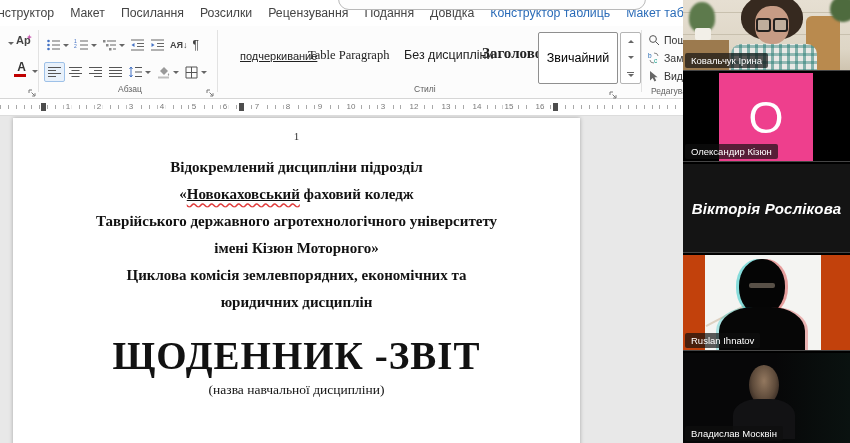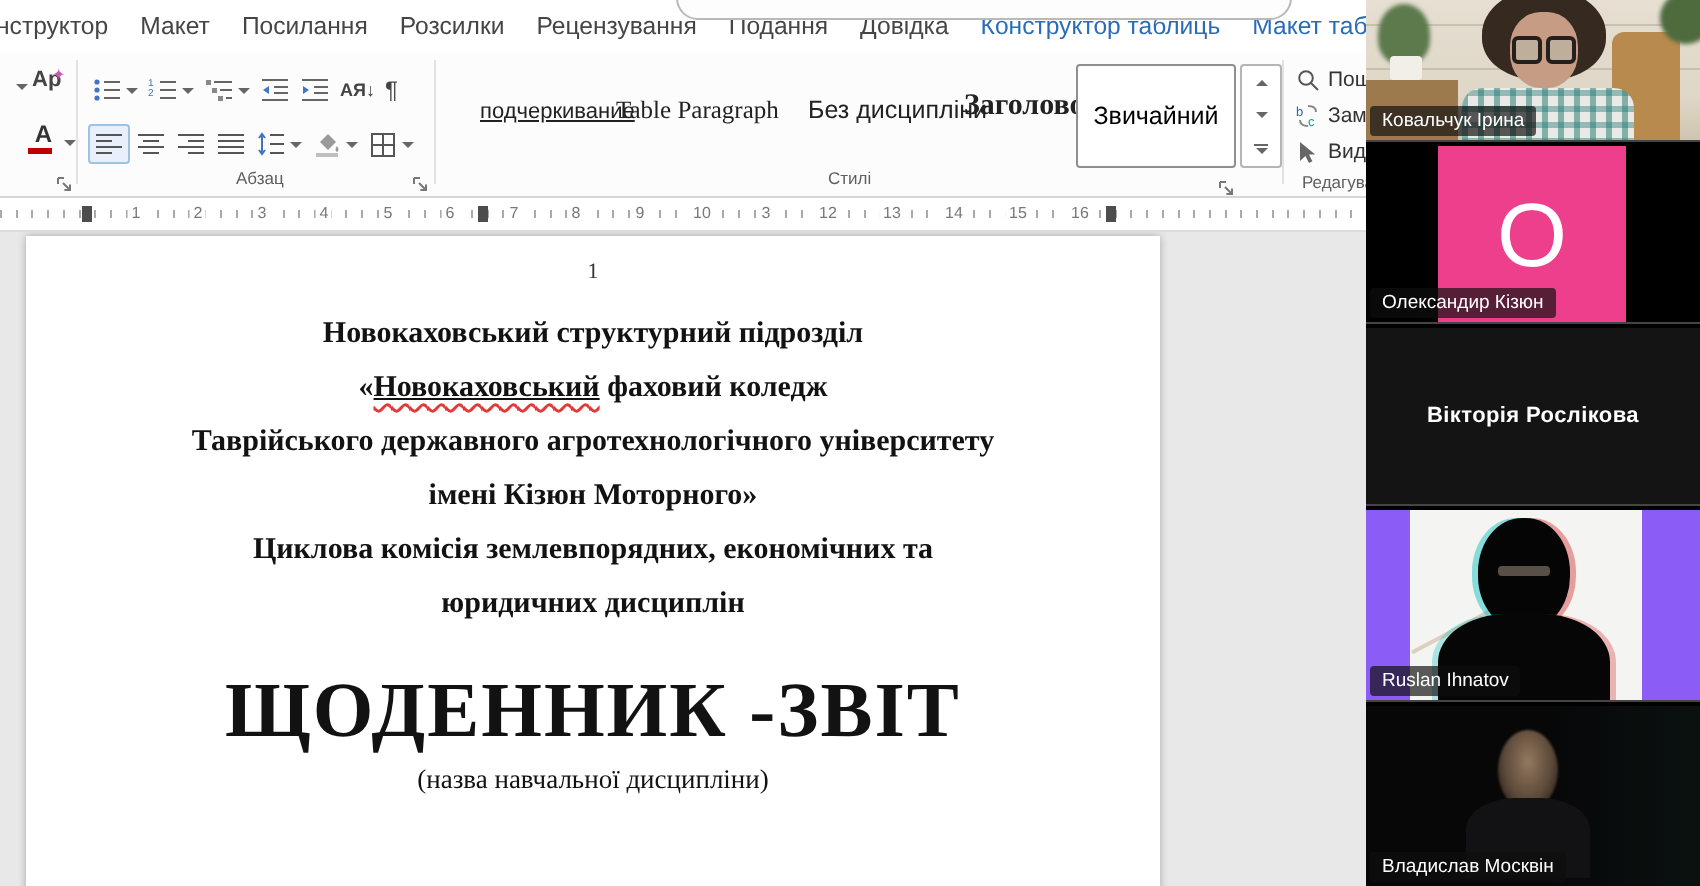--- a/index.html
+++ b/index.html
@@ -99,24 +99,24 @@
          #e9e9e6;}
 
   
   .t2{height:88px;background:#000;}
   .t2 .avatar-bg{position:absolute;left:36px;top:0;width:94px;height:100%;background:#ee3f8d;
                  display:flex;align-items:center;justify-content:center;}
   .t2 .initial{color:#fff;font-size:45px;font-weight:400;line-height:1;}
 
   
   .t3{height:88px;background:#141414;display:flex;align-items:center;justify-content:center;}
-  .t3 .center-name{color:#fff;font-size:11px;font-weight:600;letter-spacing:.2px;}
-
-  
-  .t4{height:95px;background:#8b5cf6;}
+  .t3 .center-name{color:#fff;font-size:15px;font-weight:600;letter-spacing:.2px;font-style:italic;}
+
+  
+  .t4{height:95px;background:#c2410c;}
   .t4 .lightbox{position:absolute;left:22px;top:0;width:116px;height:100%;background:#f4f4f2;}
   .t4 .head{position:absolute;left:56px;top:4px;width:46px;height:56px;background:#050505;border-radius:48%;
             box-shadow:-3px 0 0 rgba(0,190,190,.45),3px 0 0 rgba(210,30,30,.4);}
   .t4 .eyes{position:absolute;left:66px;top:28px;width:26px;height:5px;background:#6d6358;border-radius:2px;opacity:.8;}
   .t4 .shoulders{position:absolute;left:36px;top:52px;width:86px;height:60px;background:#060606;border-radius:40% 40% 0 0;
             box-shadow:-3px 0 0 rgba(0,190,190,.3),3px 0 0 rgba(210,30,30,.3);}
   .t4 .beam{position:absolute;left:20px;top:58px;width:52px;height:2px;background:#ddd0c0;transform:rotate(-28deg);}
 
   
   .t5{background:linear-gradient(90deg,#070708 55%,#0a1210 100%);}
@@ -332,21 +332,21 @@
       <span class="rnum" style="left:540px">16</span>
       <span class="rmark" style="left:41px"></span>
       <span class="rmark" style="left:239px"></span>
       <span class="rmark" style="left:553px"></span>
     </div>
 
     <div class="canvas">
       <div class="page">
         <div class="pagenum">1</div>
         <div class="docblock">
-          <div class="docline">Новокаховський структурний підрозділ</div>
+          <div class="docline">Відокремлений дисципліни підрозділ</div>
           <div class="docline"><span>«</span><span class="u-black"><span class="u-wavy">Новокаховський</span></span><span> фаховий коледж</span></div>
           <div class="docline">Таврійського державного агротехнологічного університету</div>
           <div class="docline">імені Кізюн Моторного»</div>
           <div class="docline">Циклова комісія землевпорядних, економічних та</div>
           <div class="docline">юридичних дисциплін</div>
         </div>
         <div class="doctitle">ЩОДЕННИК -ЗВІТ</div>
         <div class="doccaption">(назва навчальної дисципліни)</div>
       </div>
     </div>

